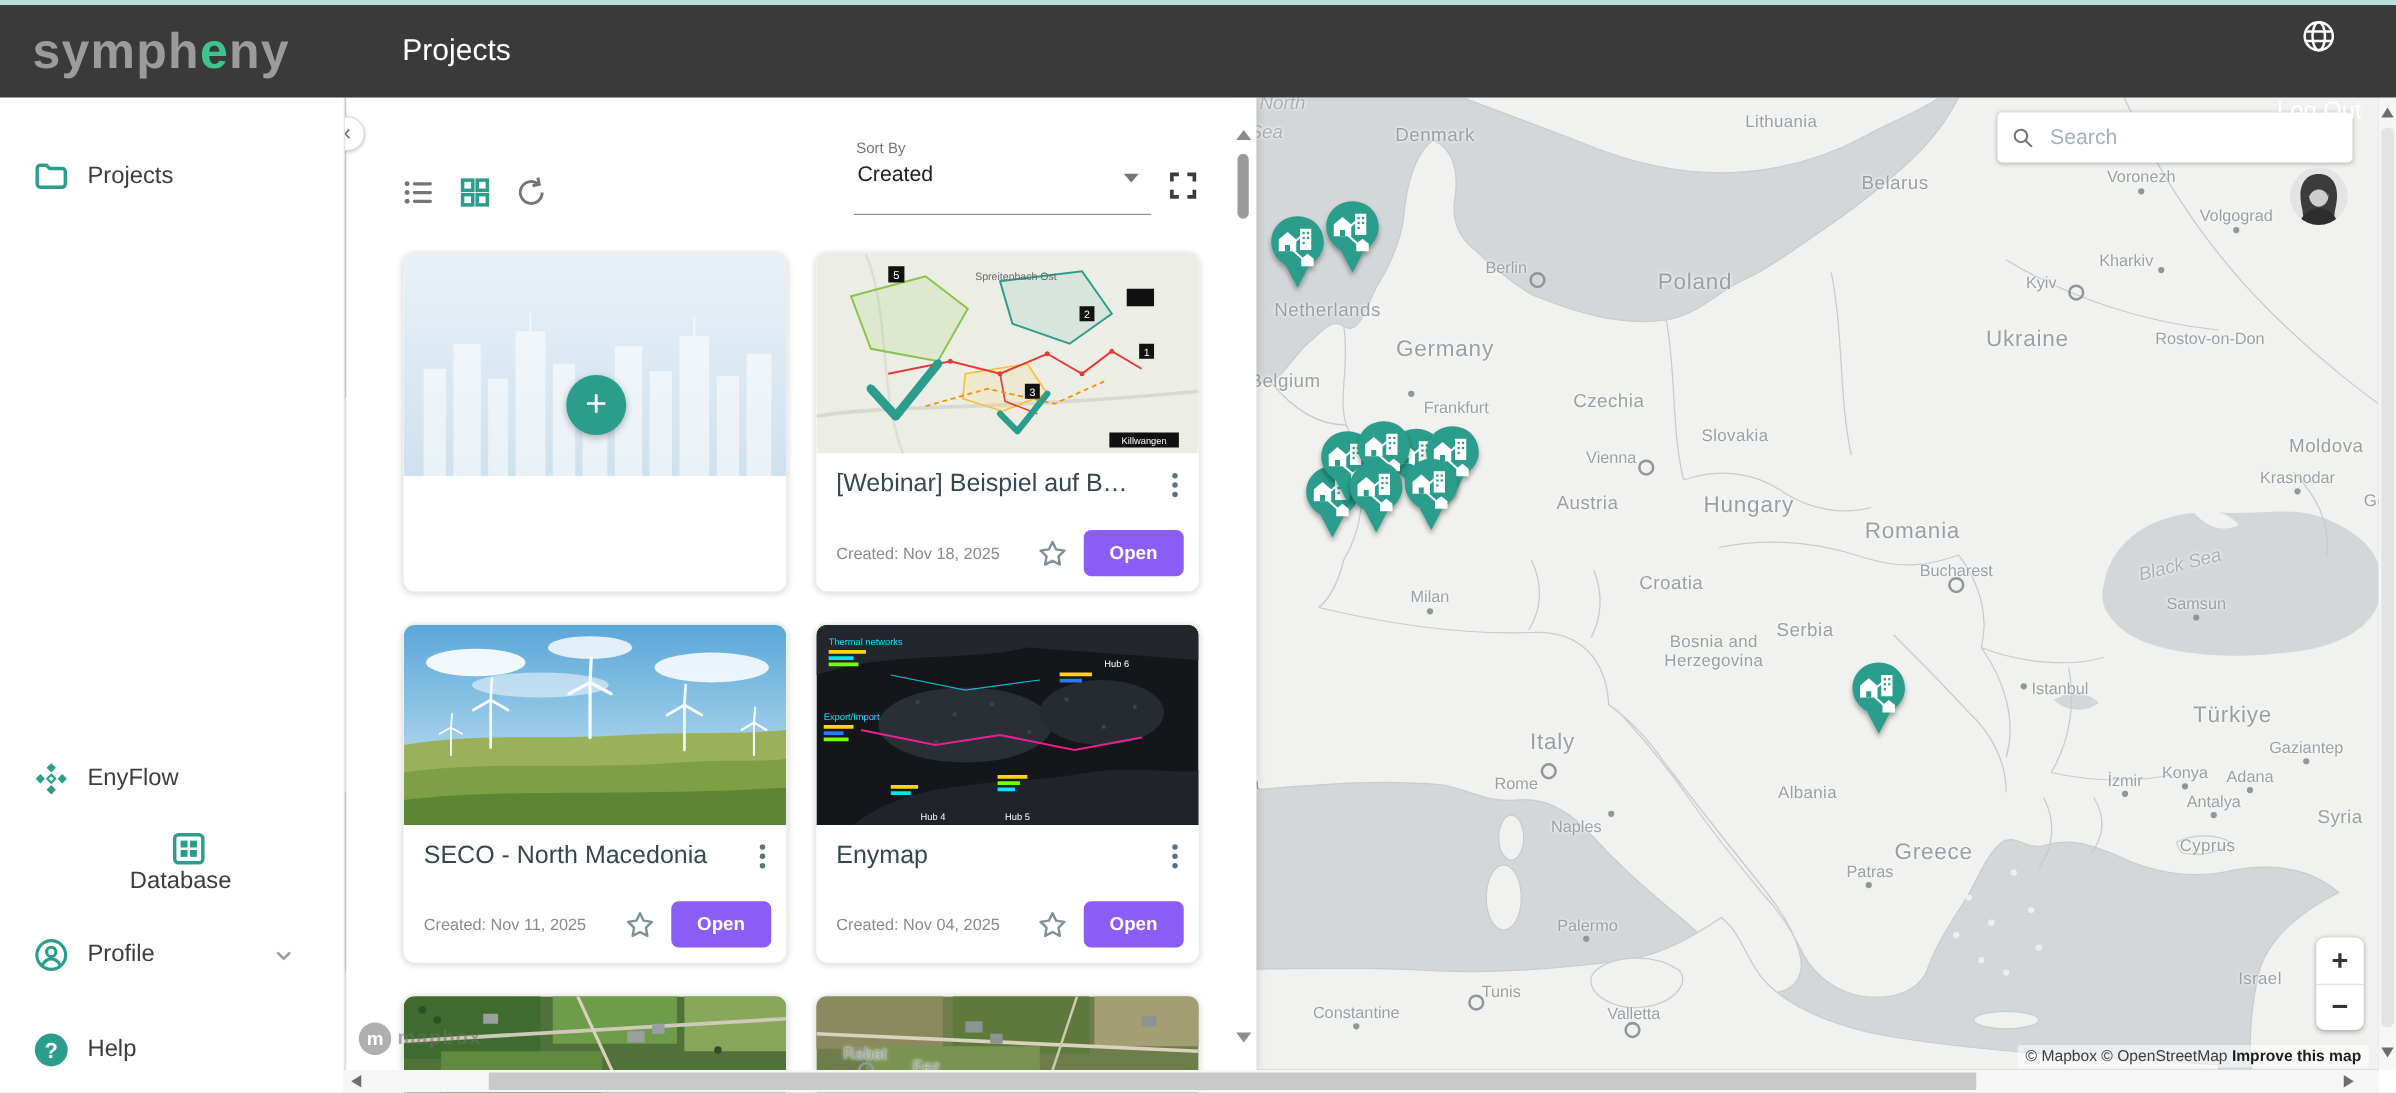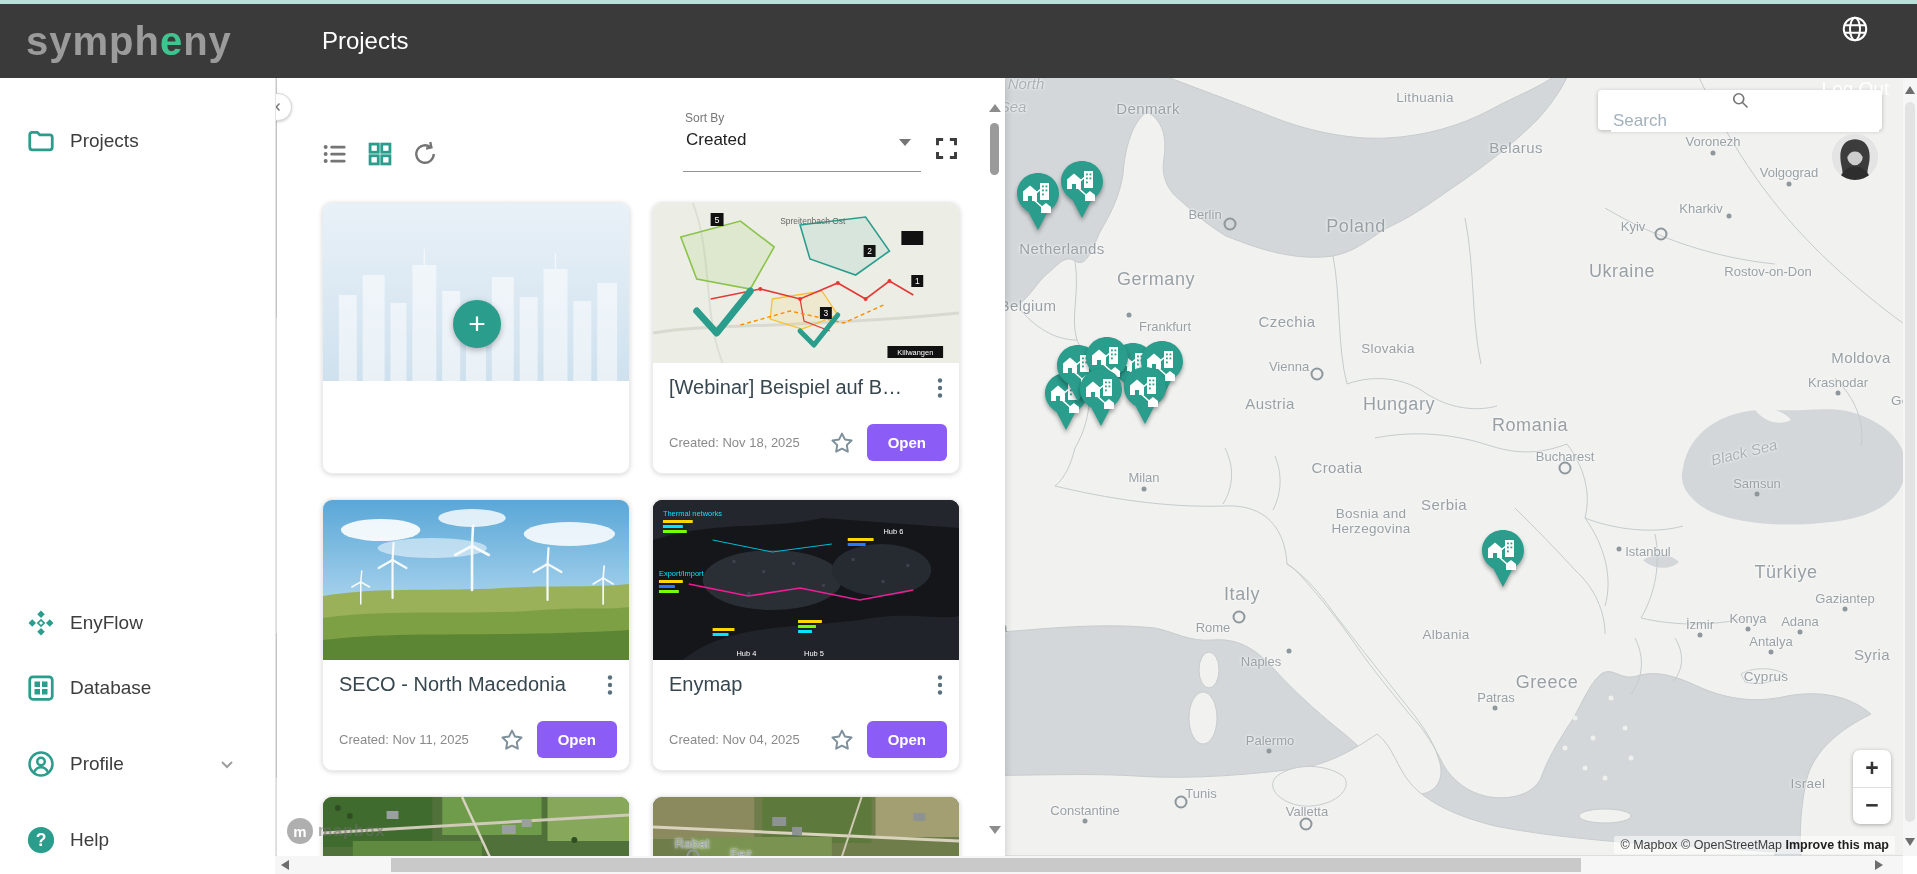--- a/index.html
+++ b/index.html
@@ -30,21 +30,21 @@
          text-shadow:0 0 2px rgba(255,255,255,.9),0 0 4px rgba(255,255,255,.7);pointer-events:none;}
   .country-lg{font-size:18px;letter-spacing:.6px;}
   .country{font-size:15px;letter-spacing:.4px;}
   .country-sm{font-size:13.5px;letter-spacing:.3px;}
   .city{font-size:13px;color:#9aa1a6;text-align:center;}
   .sea{font-size:15px;font-style:italic;color:#aab1b5;}
   .m-dot{position:absolute;width:5px;height:5px;border-radius:50%;background:#8e979c;transform:translate(-50%,-50%);}
   .m-ring{position:absolute;width:9px;height:9px;border:2px solid #8e979c;border-radius:50%;background:transparent;transform:translate(-50%,-50%);}
   .pin{position:absolute;width:46px;height:60px;filter:drop-shadow(0 3px 2px rgba(0,0,0,.35));cursor:pointer;}
   .map-search{position:absolute;left:1323px;top:12px;width:284px;height:40px;background:#fff;border-radius:4px;
-              box-shadow:0 1px 4px rgba(0,0,0,.25);display:flex;align-items:center;padding:0 10px;box-sizing:border-box;flex-direction:column;}
+              box-shadow:0 1px 4px rgba(0,0,0,.25);display:flex;align-items:center;padding:0 10px;box-sizing:border-box;}
   .map-search svg{flex:0 0 auto;}
   .map-search input{border:none;outline:none;font-size:17px;margin-left:10px;width:100%;font-family:"Liberation Sans",sans-serif;color:#37474f;}
   .map-search input::placeholder{color:#a3b1bc;}
   .zoom-ctl{position:absolute;left:1578px;top:672px;width:38px;height:74px;background:#fff;border-radius:7px;
             box-shadow:0 1px 4px rgba(0,0,0,.3);display:flex;flex-direction:column;overflow:hidden;}
   .zoom-btn{flex:1;display:flex;align-items:center;justify-content:center;font-size:23px;font-weight:bold;color:#333;cursor:pointer;}
   .zoom-div{height:1px;background:#e0e0e0;}
   .attrib{position:absolute;right:8px;bottom:2px;font-size:12.5px;color:#3c3c3c;background:rgba(255,255,255,.55);
           padding:2px 6px;border-radius:2px;white-space:nowrap;}
   .attrib .bold{font-weight:bold;color:#1f1f1f;}
@@ -146,21 +146,21 @@
           <svg viewBox="0 0 24 24" fill="#2a9d8c">
             <path d="M12 2l3 3-3 3-3-3z"></path>
             <path d="M12 16l3 3-3 3-3-3z"></path>
             <path d="M2 12l3-3 3 3-3 3z"></path>
             <path d="M16 12l3-3 3 3-3 3z"></path>
             <path d="M12 9.5L14.5 12 12 14.5 9.5 12z" fill="none" stroke="#2a9d8c" stroke-width="1.4"></path>
           </svg>
         </span>
   <span class="nav-lbl">EnyFlow</span>
   </div>
-      <div class="nav-row" style="top: 586px;">
+      <div class="nav-row" style="top: 586px; flex-direction: column;">
   <span class="nav-ico">
           <svg viewBox="0 0 24 24">
             <rect x="3" y="3" width="18" height="18" rx="2.5" fill="none" stroke="#2a9d8c" stroke-width="2.2"></rect>
             <rect x="6.8" y="6.8" width="4.4" height="4.4" fill="#2a9d8c"></rect>
             <rect x="12.8" y="6.8" width="4.4" height="4.4" fill="#2a9d8c"></rect>
             <rect x="6.8" y="12.8" width="4.4" height="4.4" fill="#2a9d8c"></rect>
             <rect x="12.8" y="12.8" width="4.4" height="4.4" fill="#2a9d8c"></rect>
           </svg>
         </span>
   <span class="nav-lbl">Database</span>

